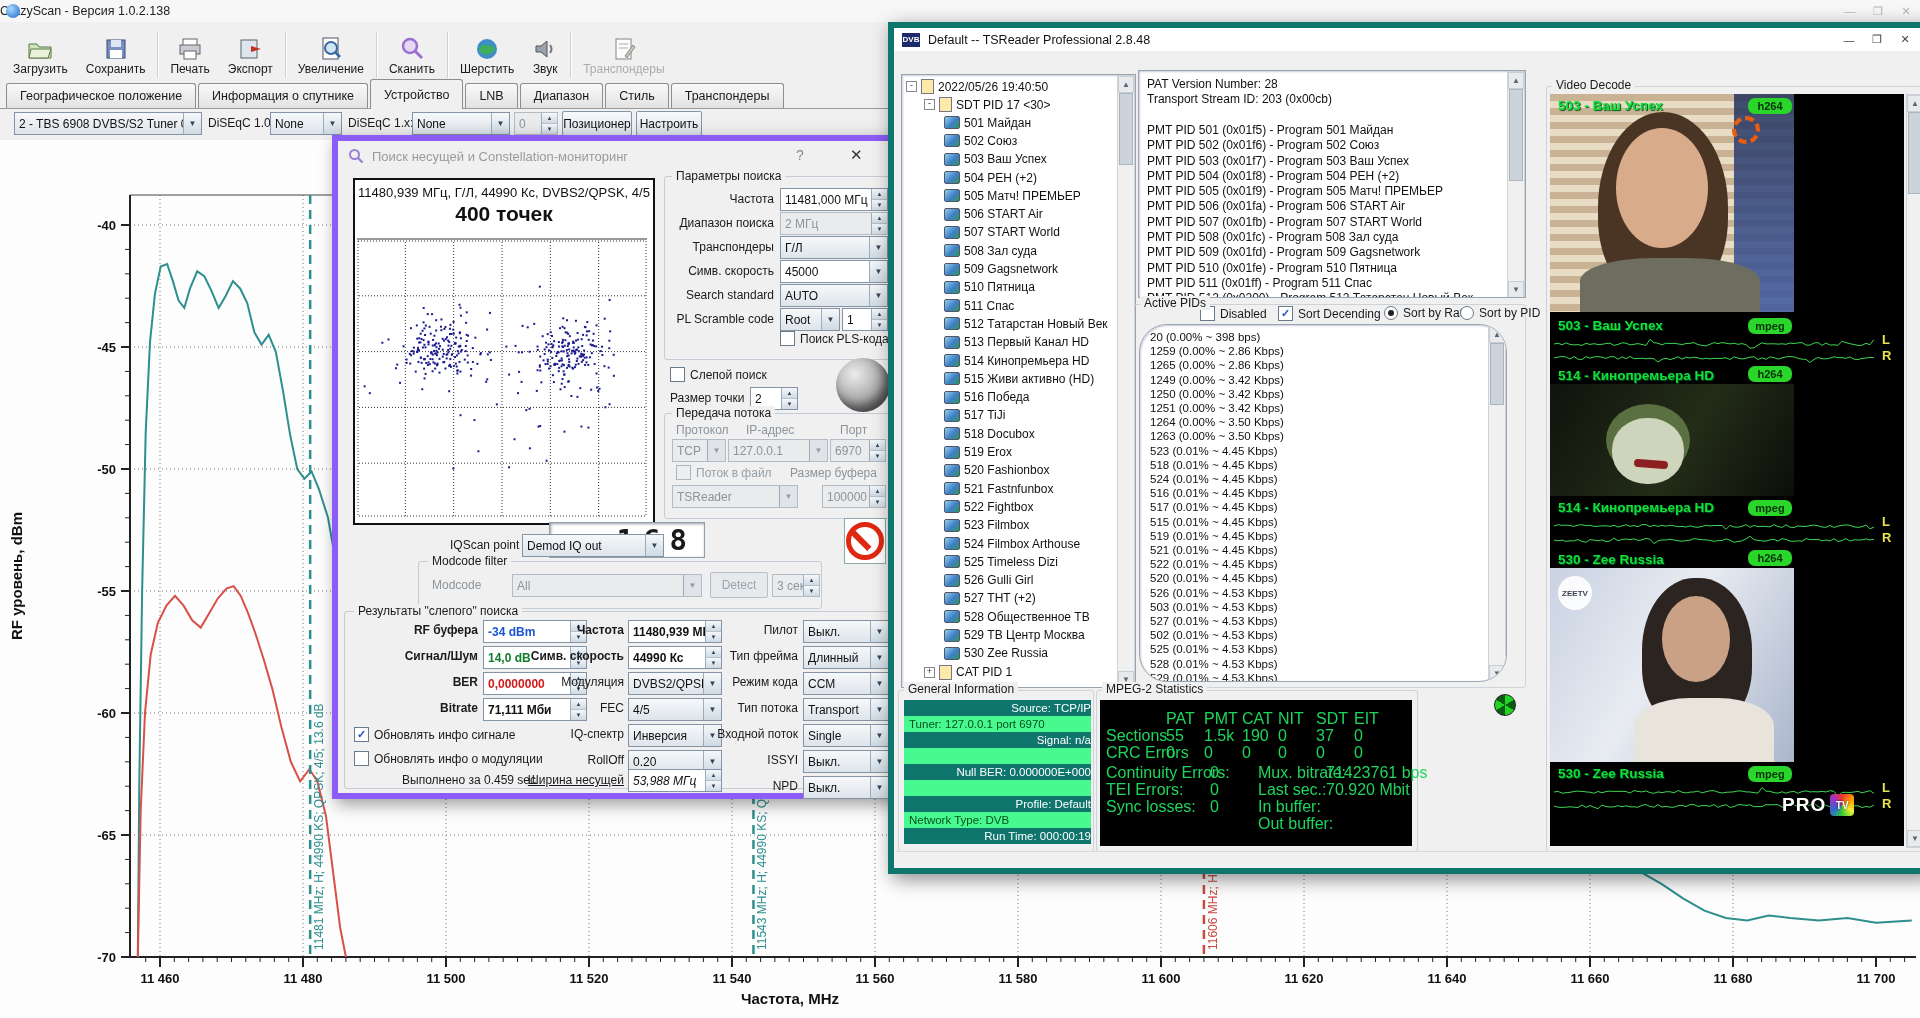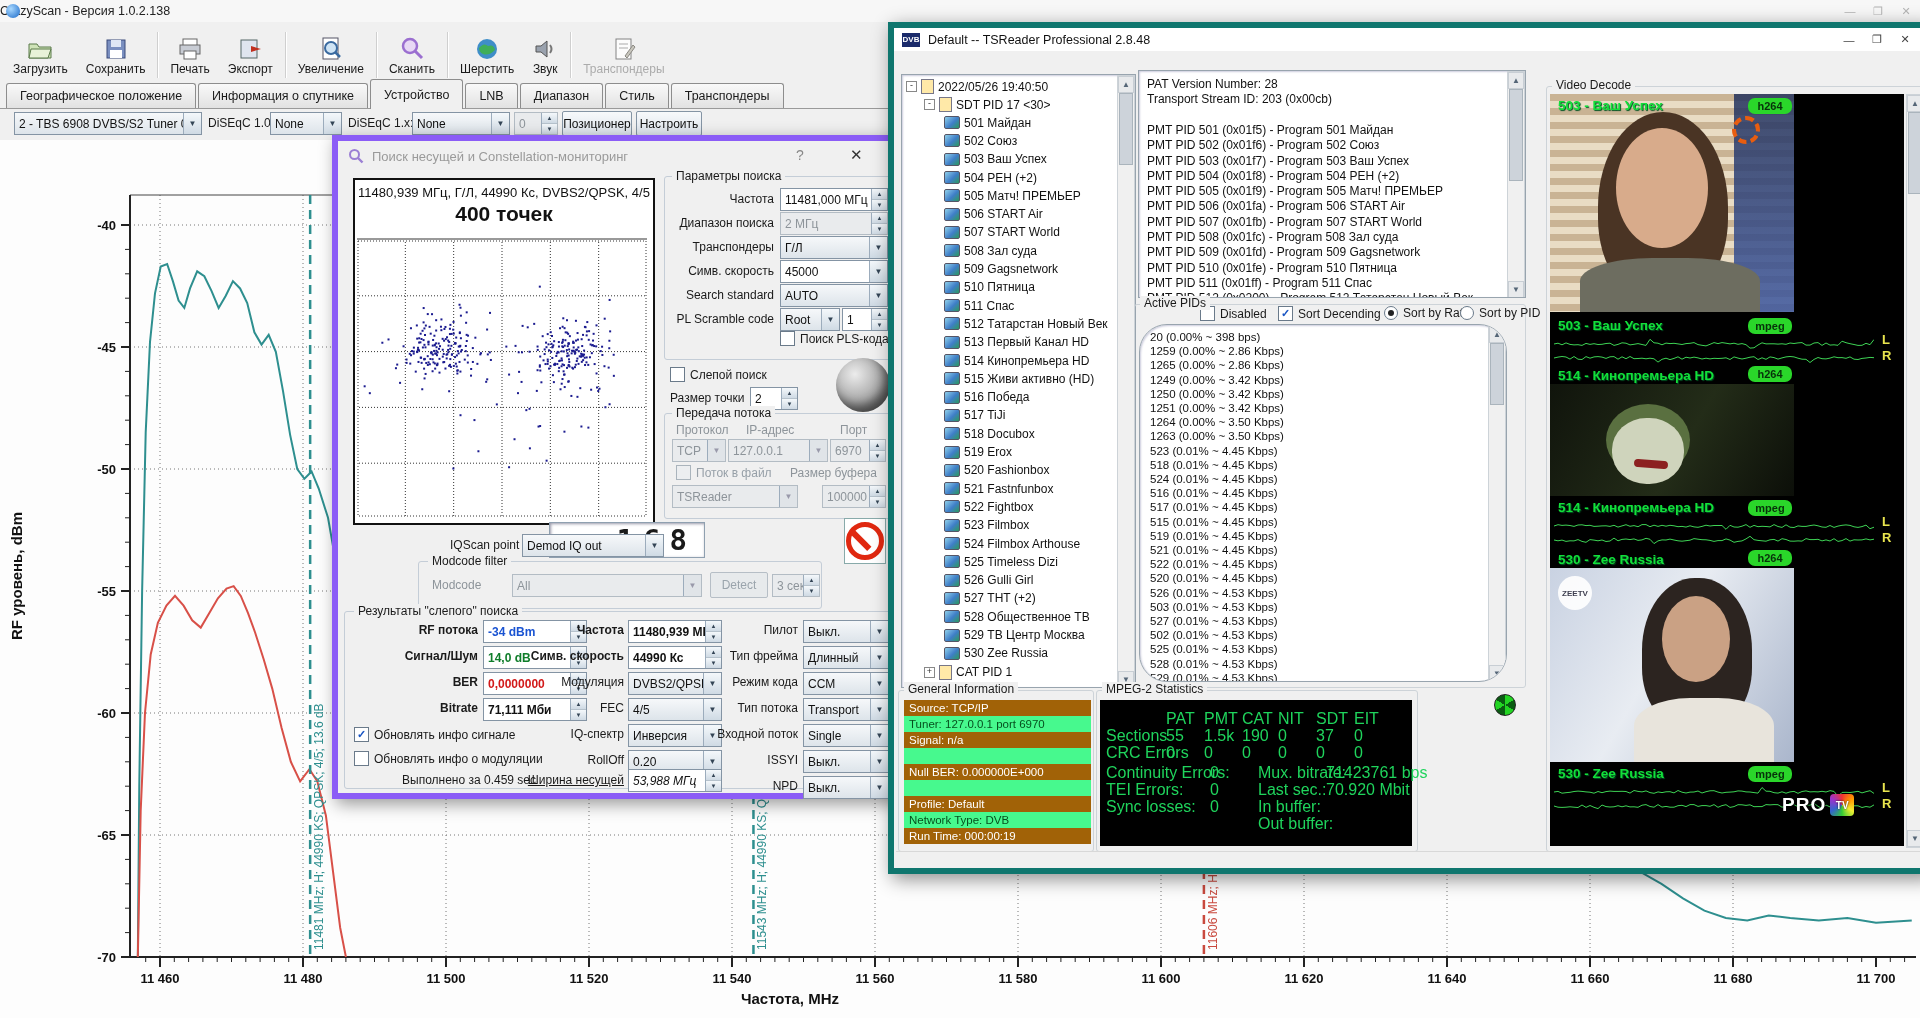--- a/index.html
+++ b/index.html
@@ -75,21 +75,21 @@
   #tsr-menu span{padding:0 9px;}
   .panel{position:absolute;background:#fff;border:1px solid #98a4ae;box-shadow:inset 1px 1px 2px #ccd;overflow:hidden;}
   .treerow{position:absolute;display:flex;align-items:center;gap:4px;font-size:12px;color:#111;white-space:nowrap;}
   .tbox{width:9px;height:9px;border:1px solid #888;background:#fff;font-size:9px;line-height:7px;text-align:center;color:#333;flex:none;}
   .tvic{width:14px;height:11px;border:1px solid #556;border-radius:2px;flex:none;
         background:linear-gradient(135deg,#8fd0ea,#3f7ec8 55%,#2c9a5c);}
   .docic{width:11px;height:13px;border:1px solid #778;background:#ffe9a8;flex:none;}
   .patline{position:absolute;font-size:12px;color:#111;white-space:nowrap;}
   .pidrow{position:absolute;font-size:11.5px;color:#111;white-space:nowrap;}
   .girow{position:absolute;left:6px;width:182px;height:16px;font-size:11.5px;line-height:16px;padding-left:5px;white-space:nowrap;overflow:hidden;}
-  .gi-d{background:#a16207;color:#fff;}
+  .gi-d{background:#0f766e;color:#fff;text-align:right;}
   .gi-l{background:#47f98e;color:#06501e;}
   .mptxt{position:absolute;font-size:16px;color:#1fd45c;white-space:nowrap;}
   
   #vd-black{position:absolute;background:#000;}
   .vlabel{position:absolute;font-size:13.5px;font-weight:bold;color:#12e03a;text-shadow:1px 1px 1px #052;white-space:nowrap;z-index:3;}
   .codec{position:absolute;width:44px;height:16px;background:#2ad62a;color:#07320a;font-size:11px;font-weight:bold;
          border-radius:7px;text-align:center;line-height:16px;z-index:3;}
   .ltr{position:absolute;font-size:13px;font-weight:bold;color:#e8e44e;z-index:3;}
   .thumb{position:absolute;overflow:hidden;}
   .spinner{position:absolute;width:20px;height:20px;border-radius:50%;border:4px dashed #e85d10;z-index:4;}
@@ -991,21 +991,21 @@
       <span class="val">3 сек</span>
       <span class="spincol">
           <span>▲</span>
           <span>▼</span>
         </span>
     </div>
 
     <div class="grp" style="left:6px;top:470px;width:546px;height:176px;"></div>
     <div class="grp-lg" style="left:16px;top:463px;">Результаты "слепого" поиска</div>
     <div id="res-cols">
-        <div class="lbl r b" style="left: 8px; top: 482px; width: 132px;">RF потока</div>
+        <div class="lbl r b" style="left: 8px; top: 482px; width: 132px;">RF буфера</div>
         <div class="spinbox" style="left: 145px; top: 479px; width: 102px;">
           <span class="val" style="font-weight: bold; color: rgb(25, 83, 210);">-34 dBm</span>
           <span class="spincol">
             <span>▲</span>
             <span>▼</span>
           </span>
         </div>
         <div class="lbl r b" style="left: 8px; top: 508px; width: 132px;">Сигнал/Шум</div>
         <div class="spinbox" style="left: 145px; top: 505px; width: 102px;">
           <span class="val" style="font-weight: bold; color: rgb(15, 125, 42);">14,0 dB</span>

